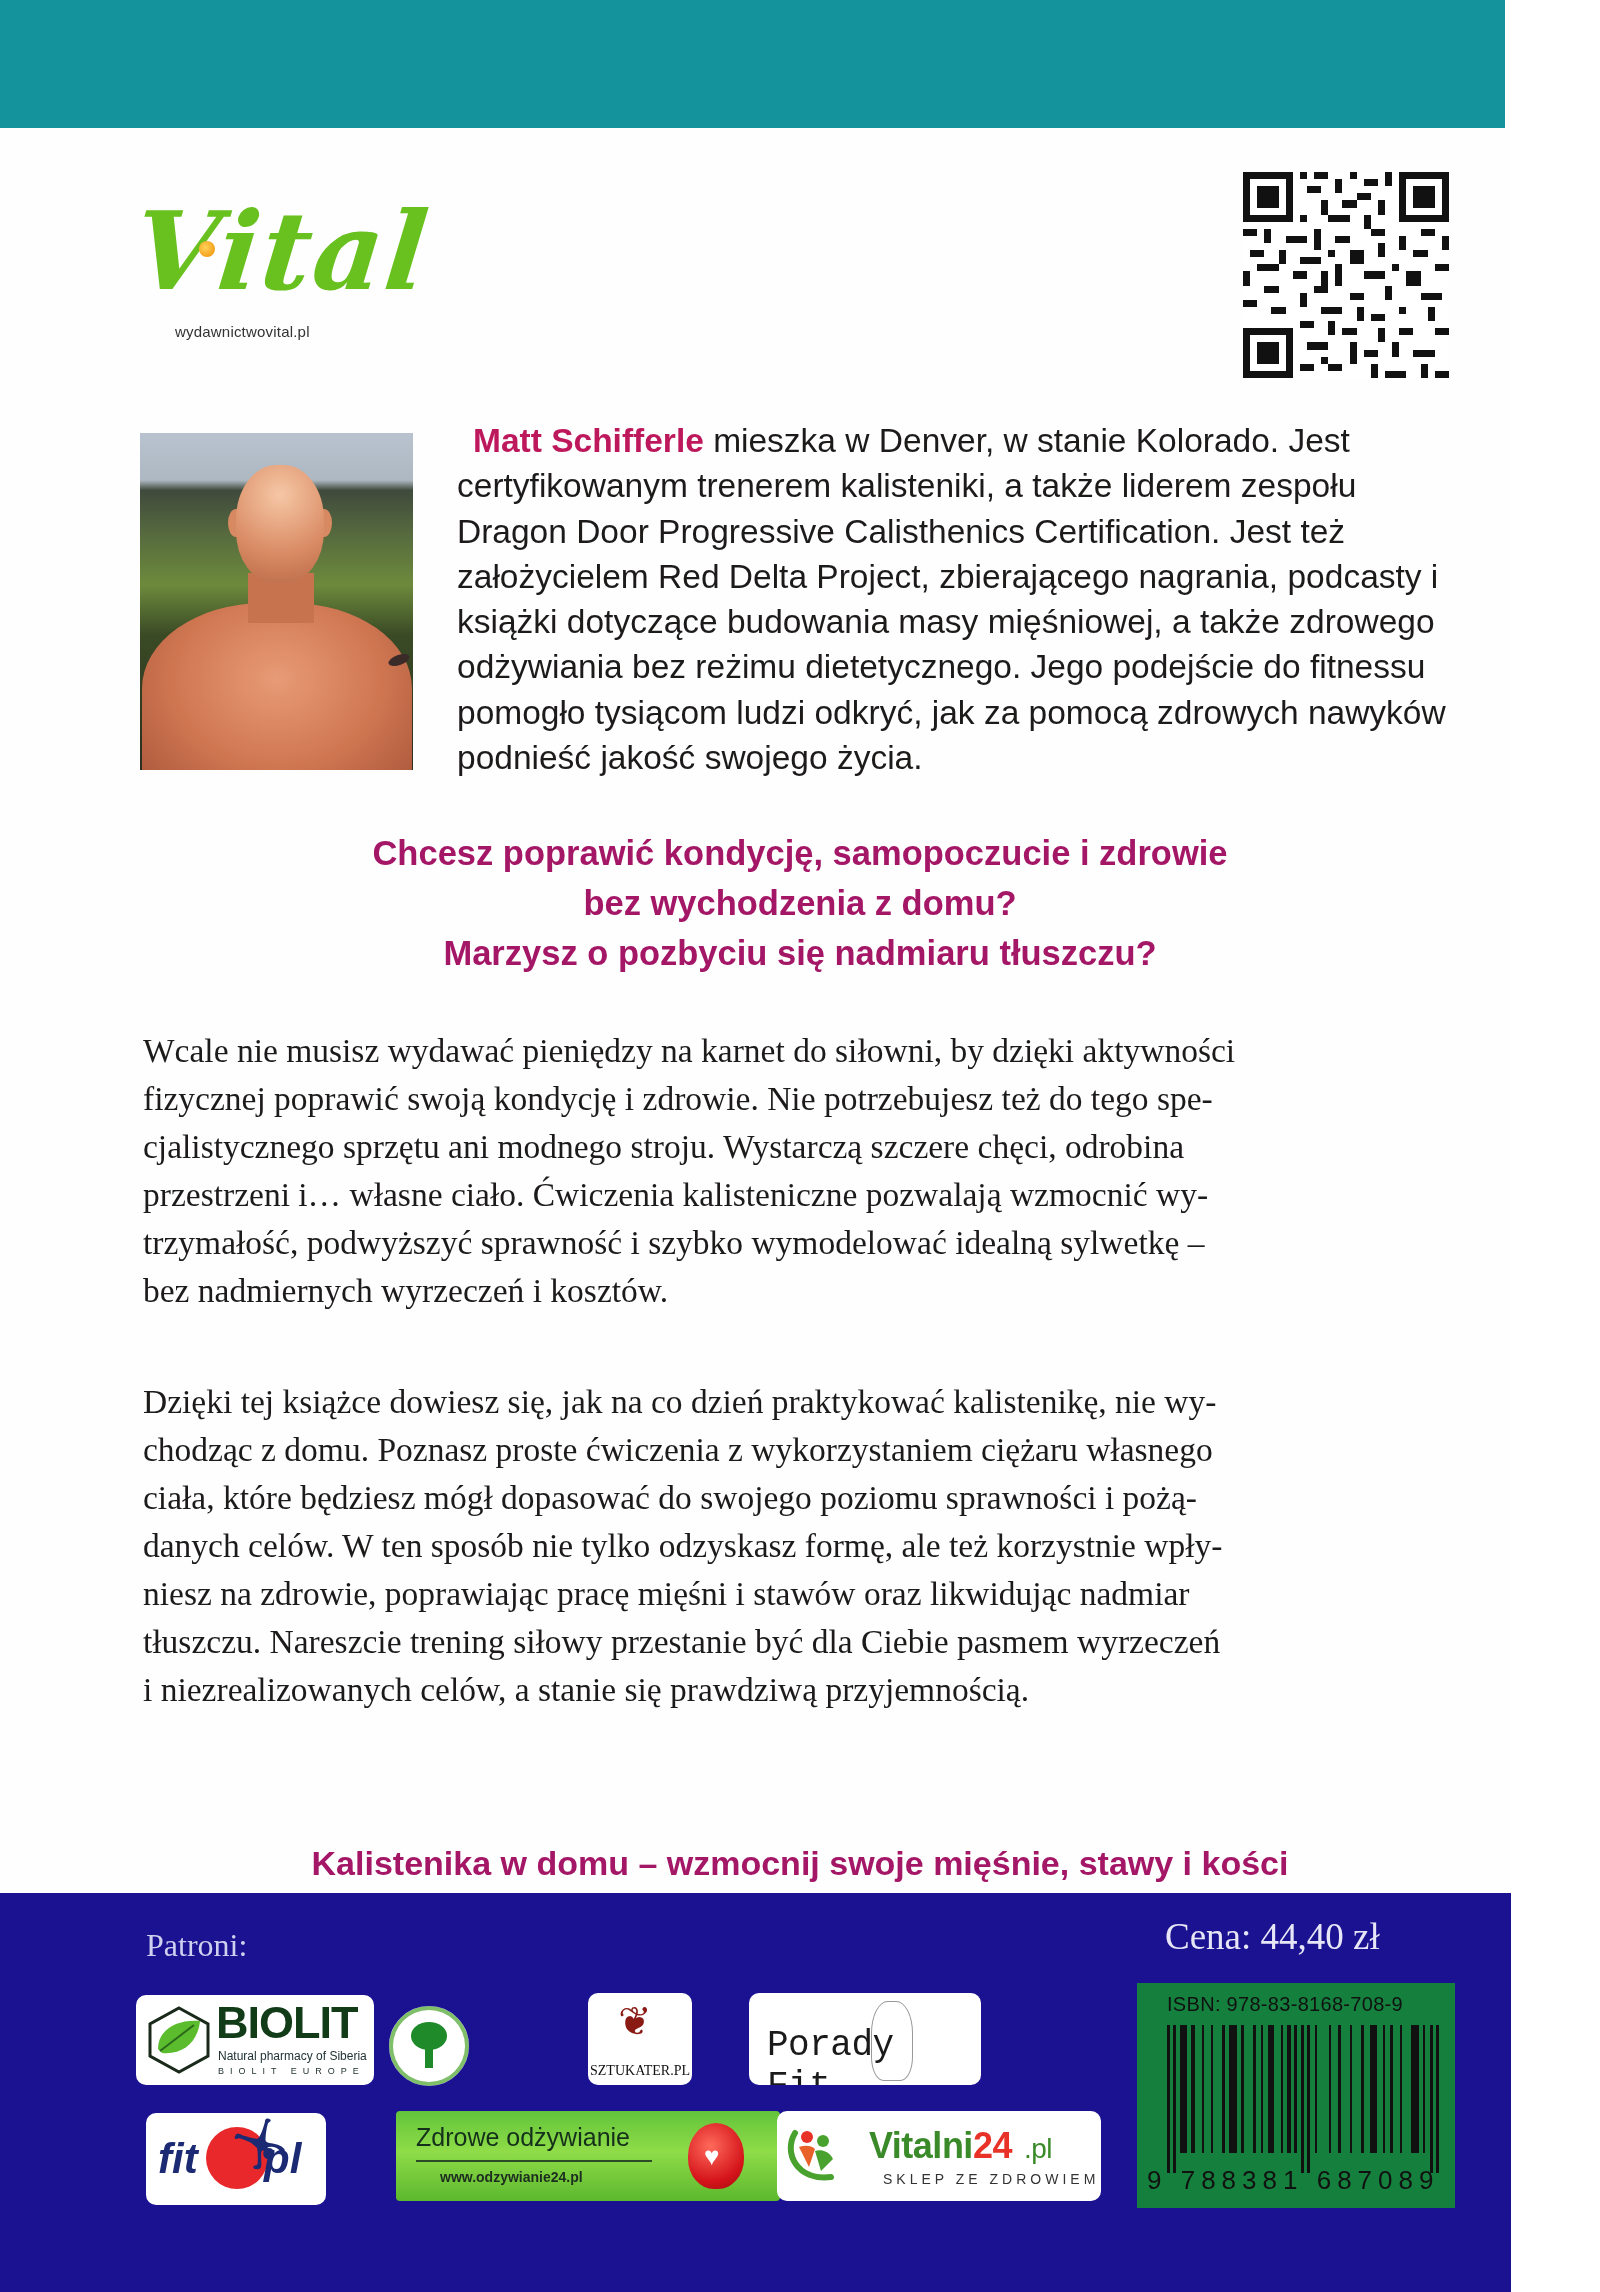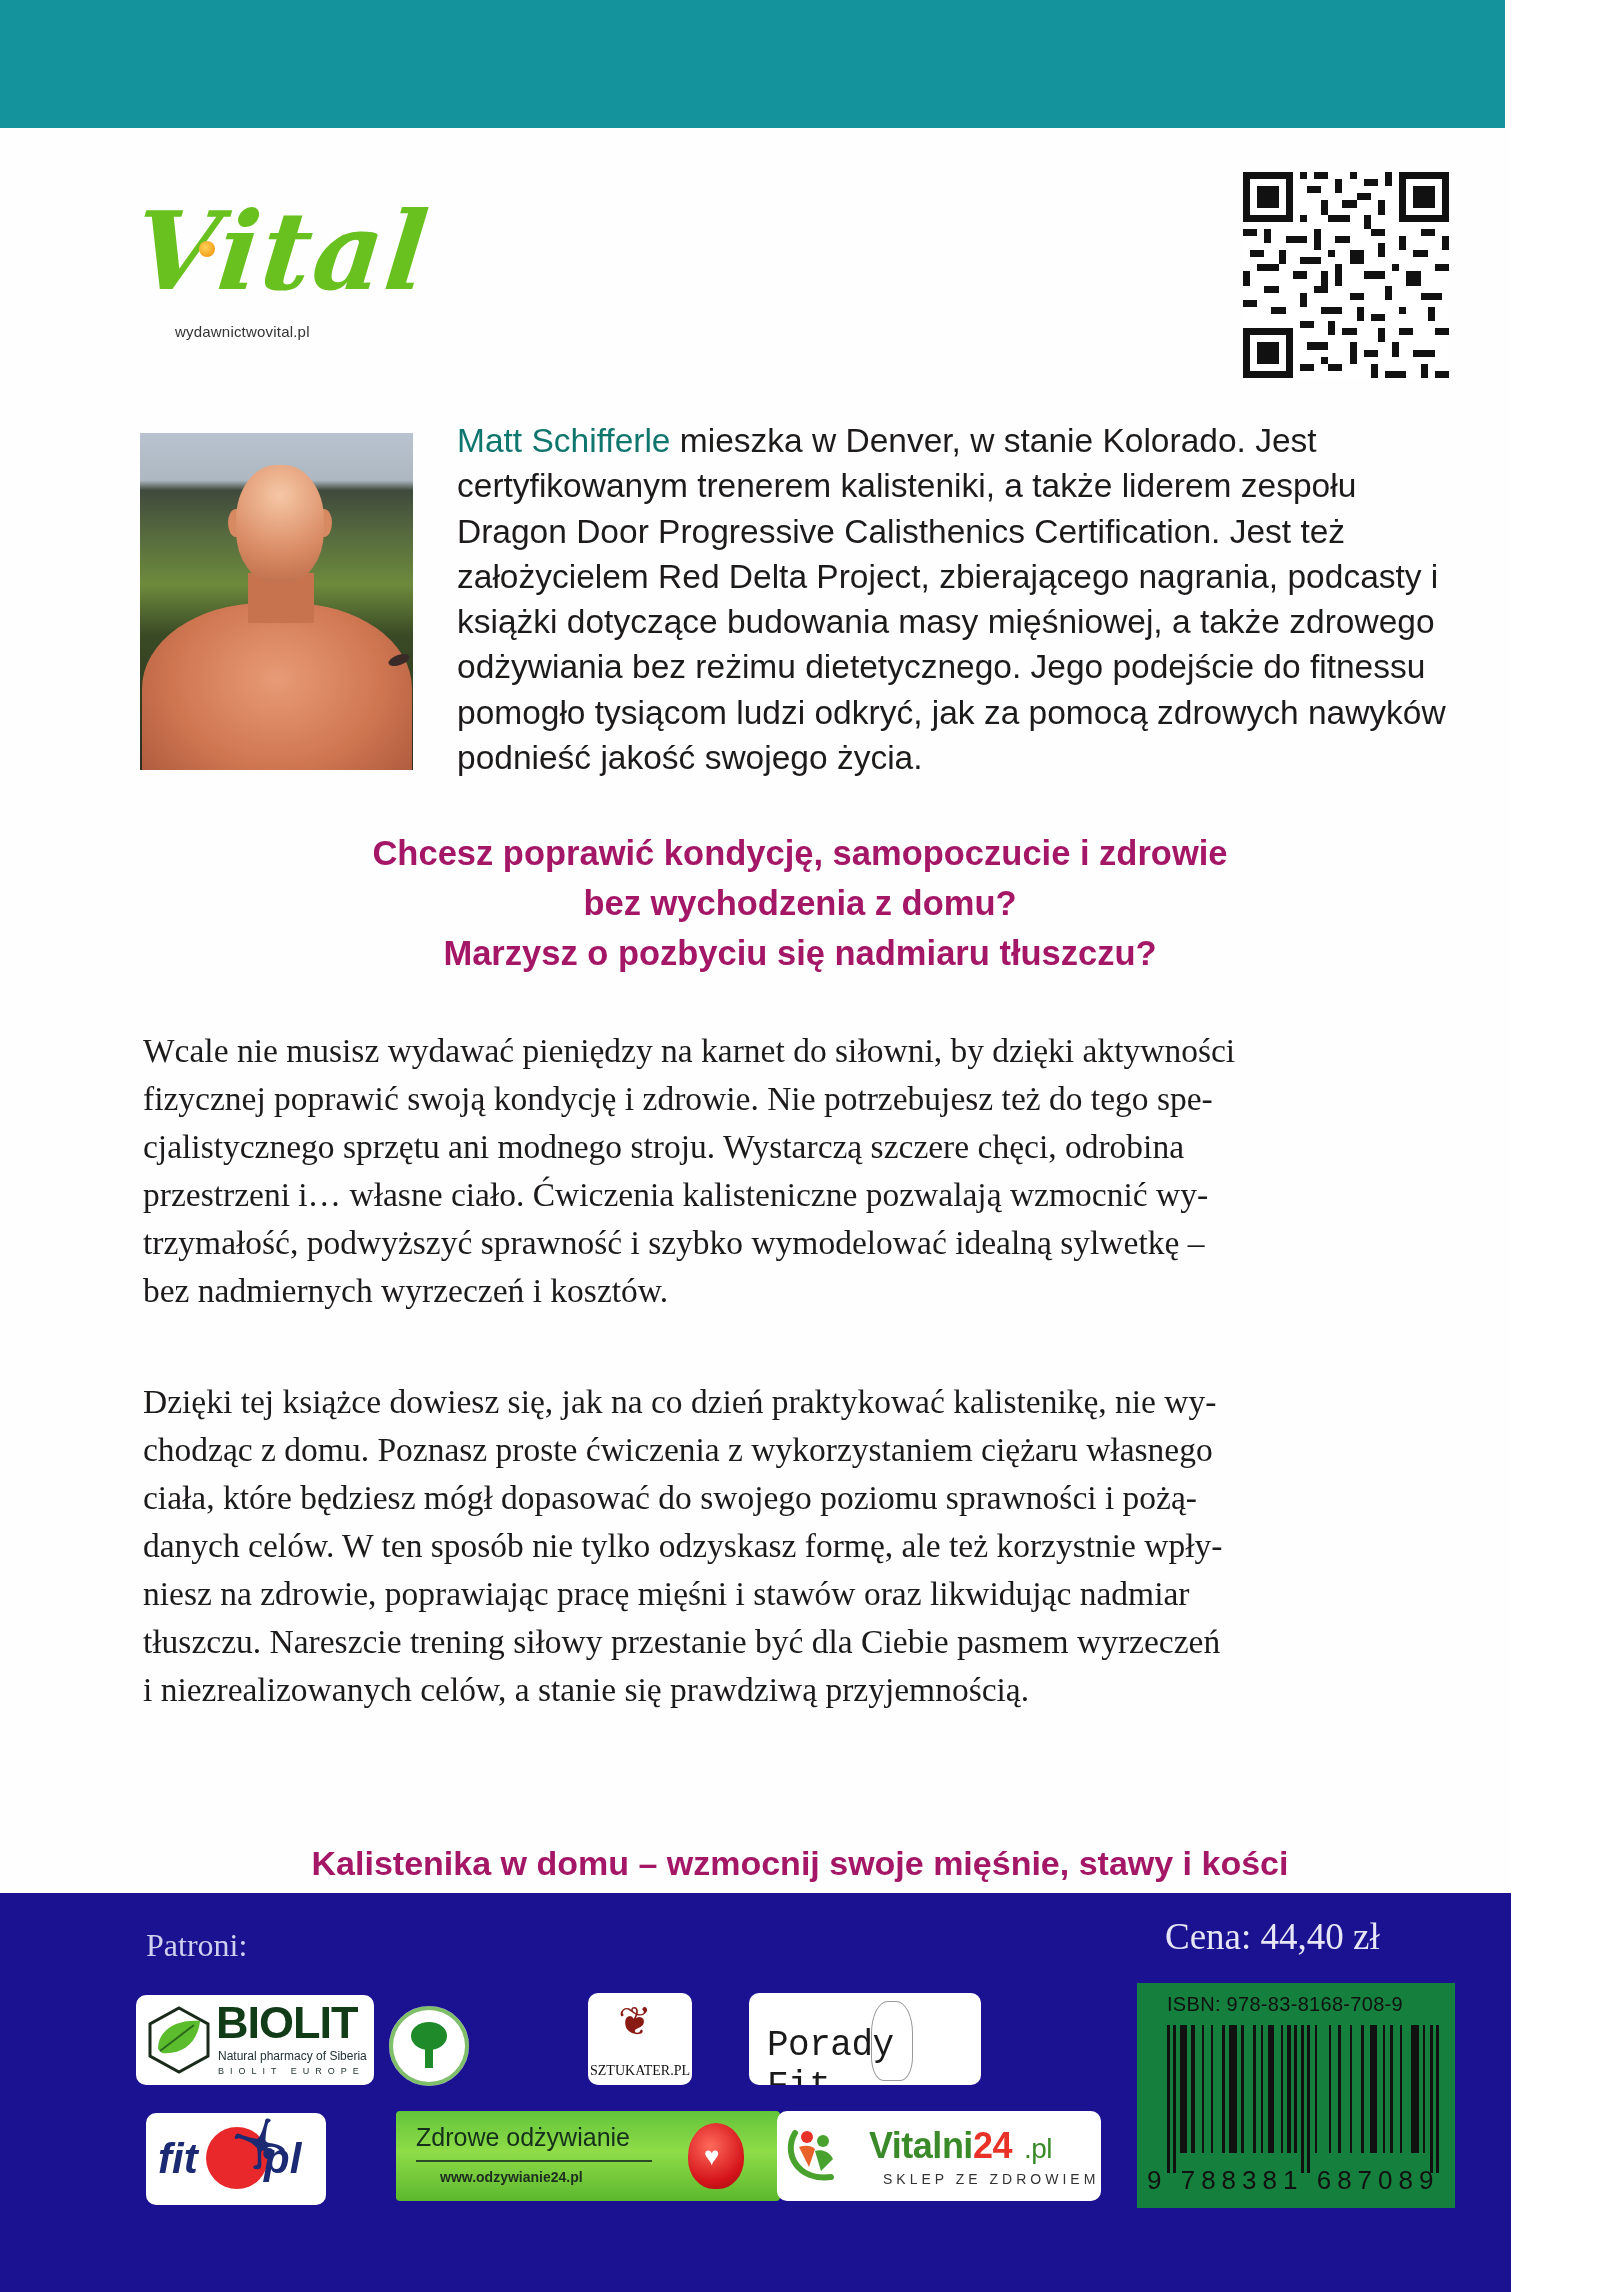--- a/index.html
+++ b/index.html
@@ -27,21 +27,21 @@
   .photo-head { position: absolute; left: 96px; top: 32px; width: 88px; height: 118px; border-radius: 46% 46% 44% 44%;
     background: radial-gradient(circle at 50% 25%, #f6c7a5, #d98b64 60%, #b96a47); }
   .photo-ear-l { position: absolute; left: 88px; top: 76px; width: 16px; height: 28px; border-radius: 50%; background: #d78a62; }
   .photo-ear-r { position: absolute; left: 176px; top: 76px; width: 16px; height: 28px; border-radius: 50%; background: #d78a62; }
   .photo-neck { position: absolute; left: 108px; top: 140px; width: 66px; height: 50px; background: #c7734e; }
   .photo-torso { position: absolute; left: 2px; top: 170px; width: 270px; height: 190px; border-radius: 45% 45% 0 0;
     background: radial-gradient(ellipse at 50% 40%, #e79b76, #cf7651 55%, #a8553a); }
   .photo-tattoo { position: absolute; left: 248px; top: 222px; width: 22px; height: 10px; border-radius: 50%; background: #3a2a28; transform: rotate(-20deg); }
 
   .bio { position: absolute; left: 457px; top: 418px; width: 1000px; font-size: 33.5px; line-height: 45.3px; color: #1d1a1a; }
-  .bio .name { color: #0f766e; font-weight: normal; }
+  .bio .name { color: #be185d; font-weight: bold; margin-left: 16px; }
 
   .headline { position: absolute; left: 200px; top: 828px; width: 1200px; text-align: center; font-weight: bold;
     font-size: 34.5px; line-height: 50px; color: #a41666; }
 
   .para { position: absolute; left: 143px; width: 1310px; font-size: 33.5px; line-height: 48px; color: #1d1a1a; font-family: Liberation Serif, serif; }
   .para-1 { top: 1027px; }
   .para-2 { top: 1378px; }
 
   .tagline { position: absolute; left: 200px; top: 1844px; width: 1200px; text-align: center; font-weight: bold; font-size: 34px; color: #a41666; }
 

